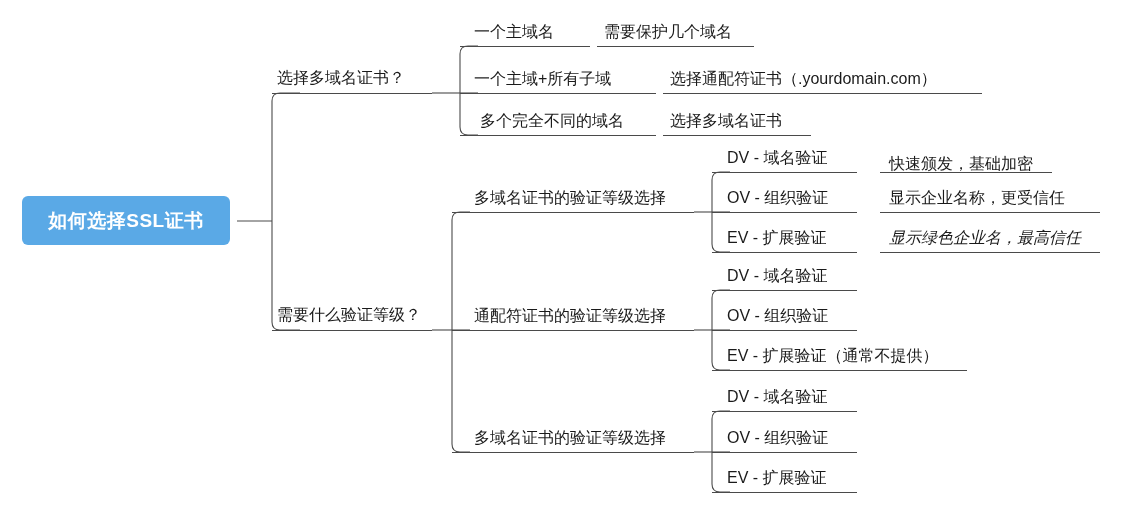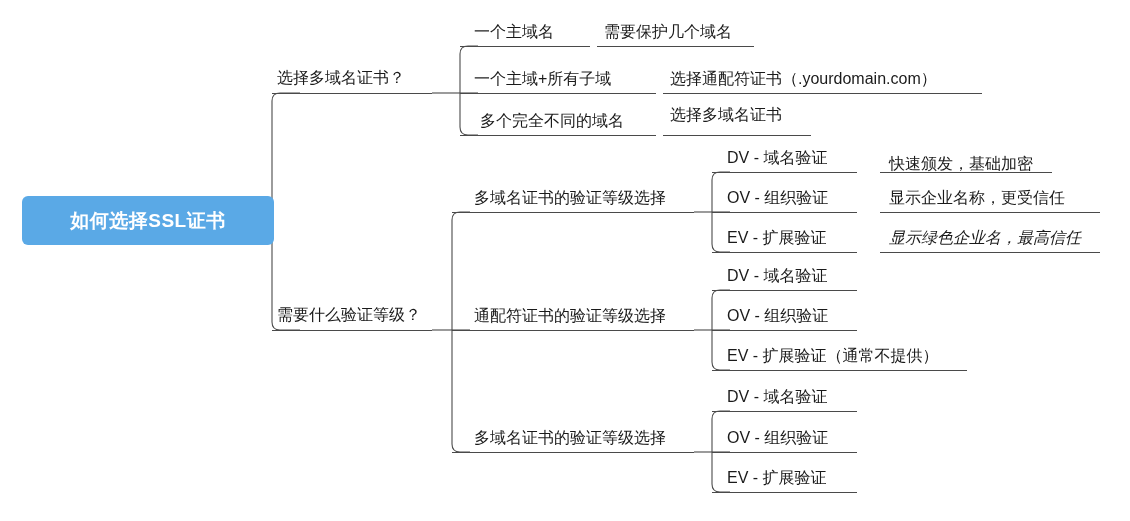--- a/index.html
+++ b/index.html
@@ -22,21 +22,21 @@
     top: 0;
     width: 1130px;
     height: 521px;
     pointer-events: none;
   }
   
   .root-node {
     position: absolute;
     left: 22px;
     top: 196px;
-    width: 252px;
+    width: 208px;
     height: 49px;
     background: #5AA9E6;
     border-radius: 6px;
     display: flex;
     align-items: center;
     justify-content: center;
     box-sizing: border-box;
   }
   .root-label {
     color: #ffffff;
@@ -164,21 +164,21 @@
   <div class="topic" style="left:474px; top:71px;">
     <span class="t-text">一个主域+所有子域</span>
   </div>
   <div class="topic" style="left:670px; top:71px;">
     <span class="t-text">选择通配符证书（.yourdomain.com）</span>
   </div>
 
   <div class="topic" style="left:448px; top:113px;margin-left:32px;">
     <span class="t-text">多个完全不同的域名</span>
   </div>
-  <div class="topic" style="left:670px; top:107px;">
+  <div class="topic" style="left:670px; top:113px;">
     <span class="t-text">选择多域名证书</span>
   </div>
 
   <div class="topic" style="left:474px; top:190px;">
     <span class="t-text">多域名证书的验证等级选择</span>
   </div>
   <div class="topic" style="left:474px; top:430px;">
     <span class="t-text">多域名证书的验证等级选择</span>
   </div>
   <div class="topic" style="left:474px; top:308px;">

